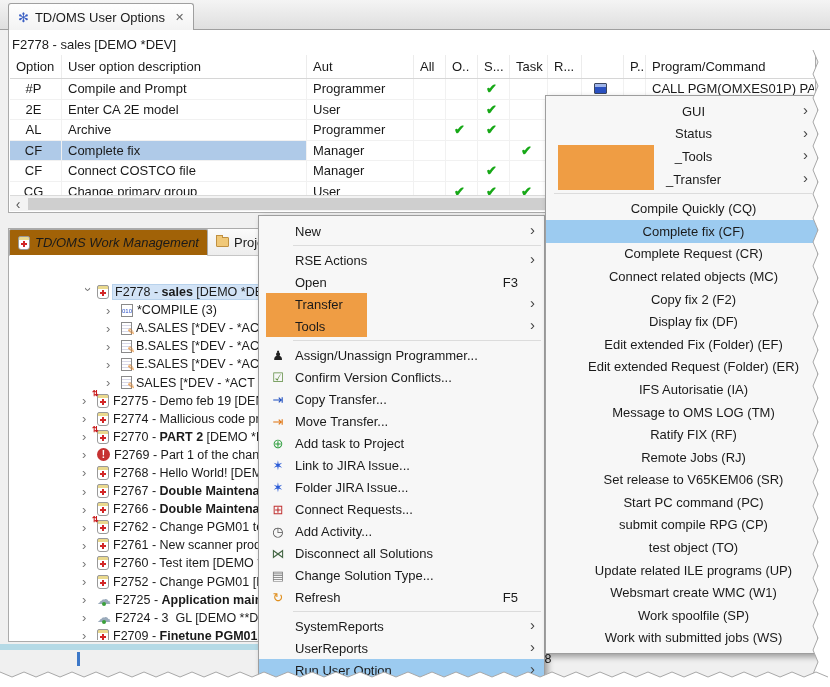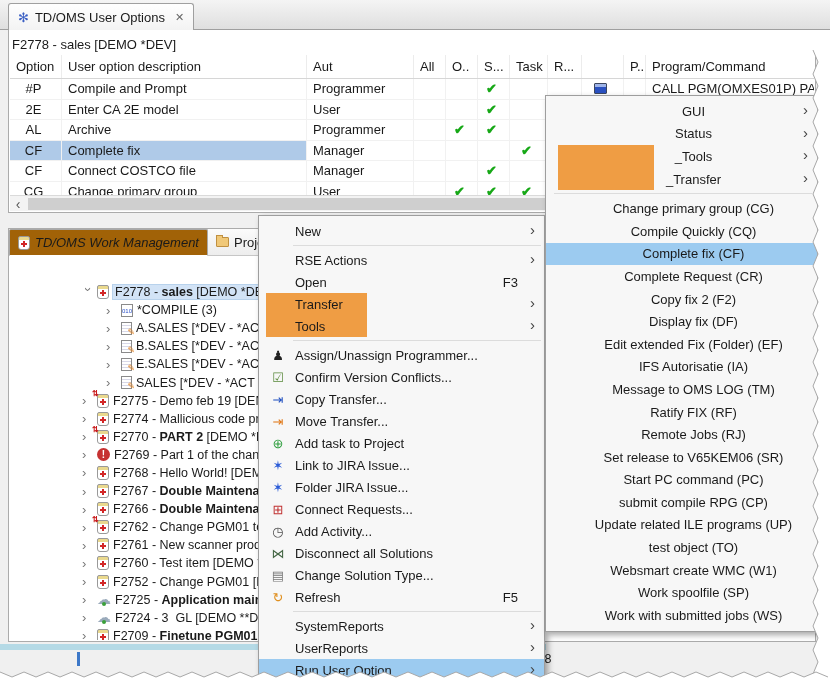--- a/index.html
+++ b/index.html
@@ -389,41 +389,44 @@
       <div class="mi mi-sub hl-orange">
         <span class="lbl">_Tools</span>
         <span class="arrow">›</span>
       </div>
       <div class="mi mi-sub hl-orange">
         <span class="lbl">_Transfer</span>
         <span class="arrow">›</span>
       </div>
       <div class="sep sep-sub"></div>
       <div class="mi mi-sub">
-        <span class="lbl">Change primary group (CG)</span>
-      </div>
-      <div class="mi mi-sub">
         <span class="lbl">Compile Quickly (CQ)</span>
       </div>
       <div class="mi mi-sub hl-blue">
         <span class="lbl">Complete fix (CF)</span>
       </div>
       <div class="mi mi-sub">
         <span class="lbl">Complete Request (CR)</span>
       </div>
       <div class="mi mi-sub">
+        <span class="lbl">Connect related objects (MC)</span>
+      </div>
+      <div class="mi mi-sub">
         <span class="lbl">Copy fix 2 (F2)</span>
       </div>
       <div class="mi mi-sub">
         <span class="lbl">Display fix (DF)</span>
       </div>
       <div class="mi mi-sub">
         <span class="lbl">Edit extended Fix (Folder) (EF)</span>
       </div>
       <div class="mi mi-sub">
+        <span class="lbl">Edit extended Request (Folder) (ER)</span>
+      </div>
+      <div class="mi mi-sub">
         <span class="lbl">IFS Autorisatie (IA)</span>
       </div>
       <div class="mi mi-sub">
         <span class="lbl">Message to OMS LOG (TM)</span>
       </div>
       <div class="mi mi-sub">
         <span class="lbl">Ratify FIX (RF)</span>
       </div>
       <div class="mi mi-sub">
         <span class="lbl">Remote Jobs (RJ)</span>
@@ -431,24 +434,24 @@
       <div class="mi mi-sub">
         <span class="lbl">Set release to V65KEM06 (SR)</span>
       </div>
       <div class="mi mi-sub">
         <span class="lbl">Start PC command (PC)</span>
       </div>
       <div class="mi mi-sub">
         <span class="lbl">submit compile RPG (CP)</span>
       </div>
       <div class="mi mi-sub">
+        <span class="lbl">test object (TO)</span>
+      </div>
+      <div class="mi mi-sub">
         <span class="lbl">Update related ILE programs (UP)</span>
-      </div>
-      <div class="mi mi-sub">
-        <span class="lbl">test object (TO)</span>
       </div>
       <div class="mi mi-sub">
         <span class="lbl">Websmart create WMC (W1)</span>
       </div>
       <div class="mi mi-sub">
         <span class="lbl">Work spoolfile (SP)</span>
       </div>
       <div class="mi mi-sub">
         <span class="lbl">Work with submitted jobs (WS)</span>
       </div>

